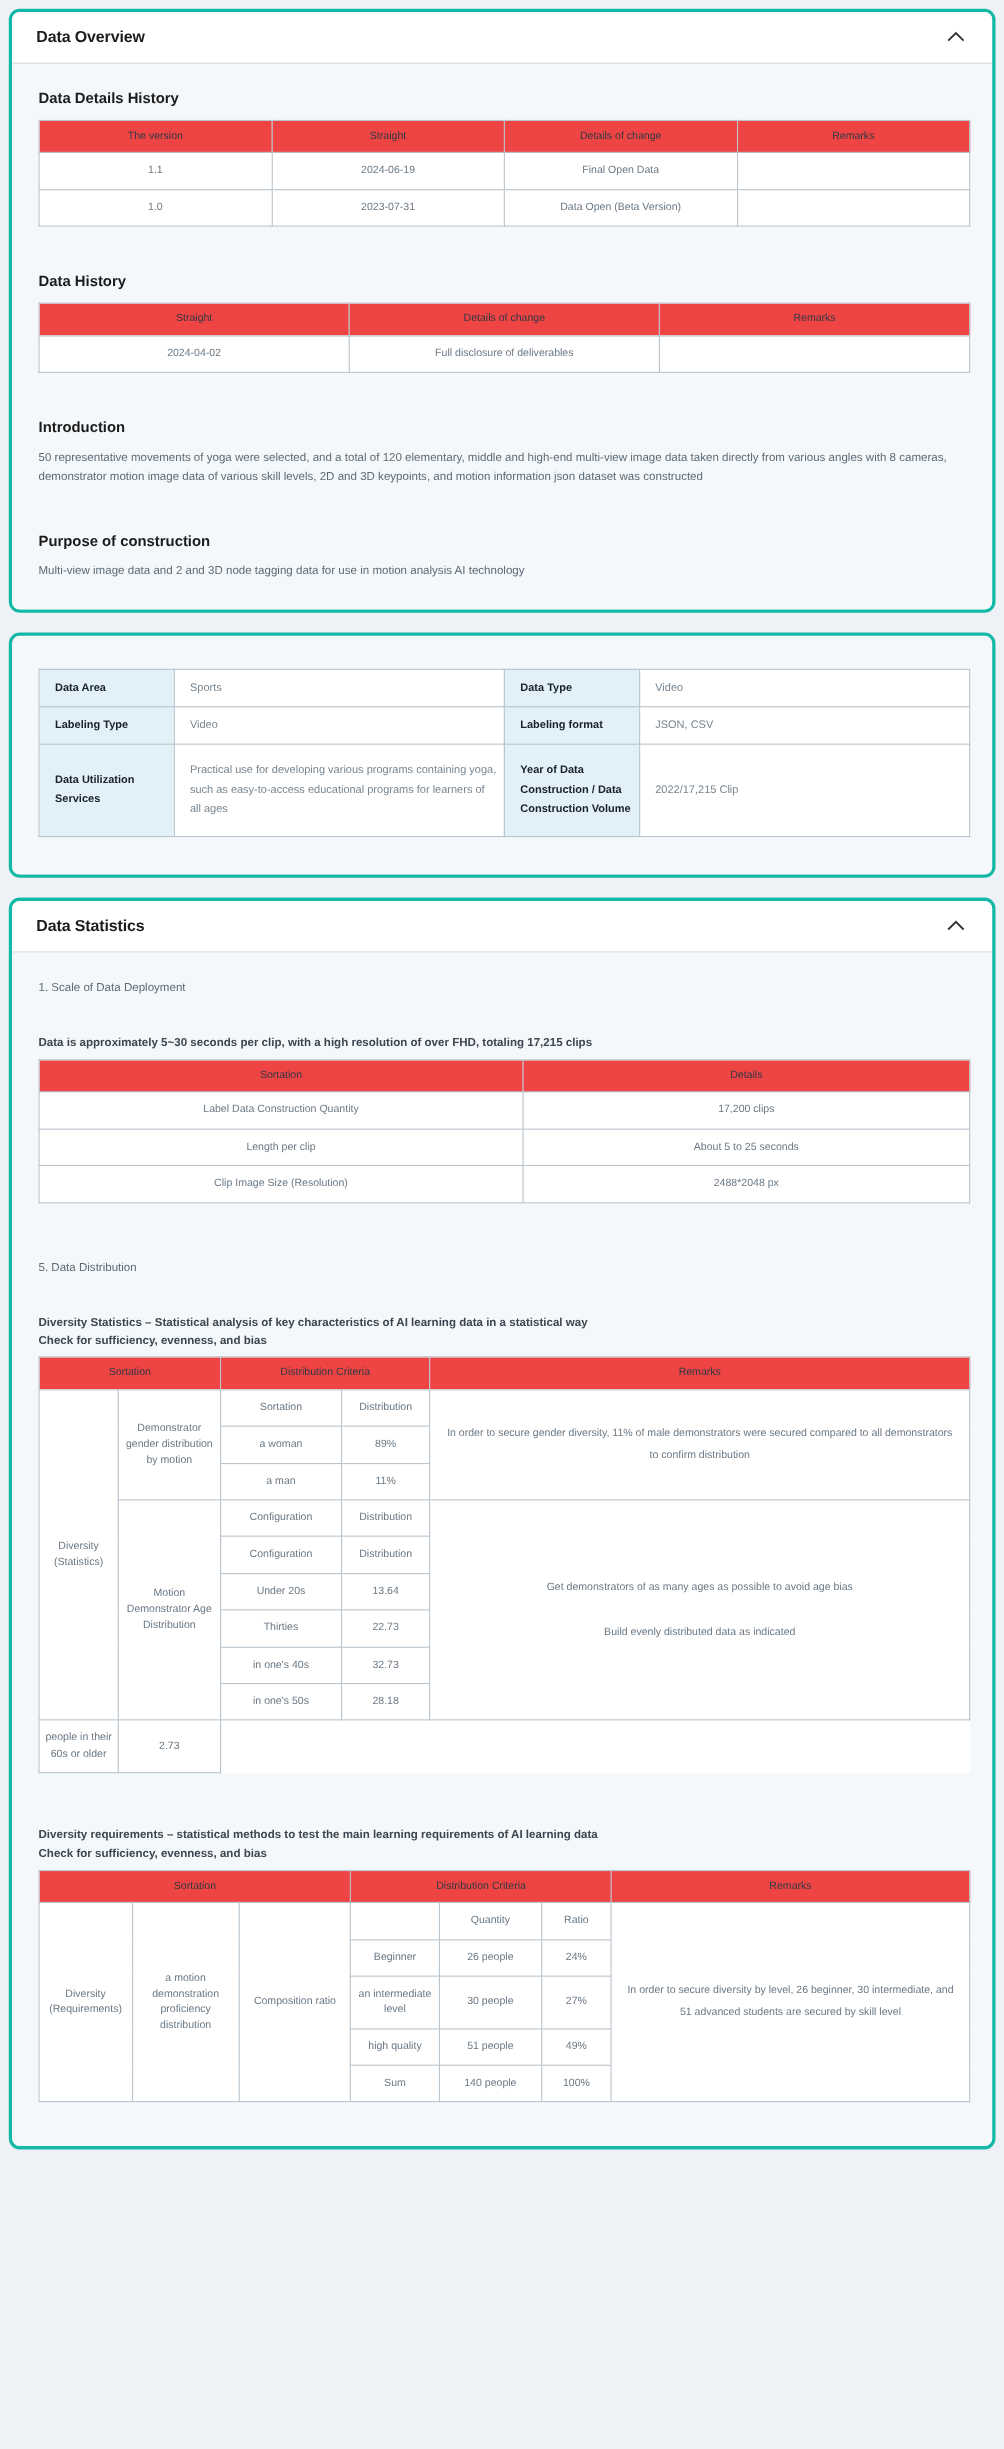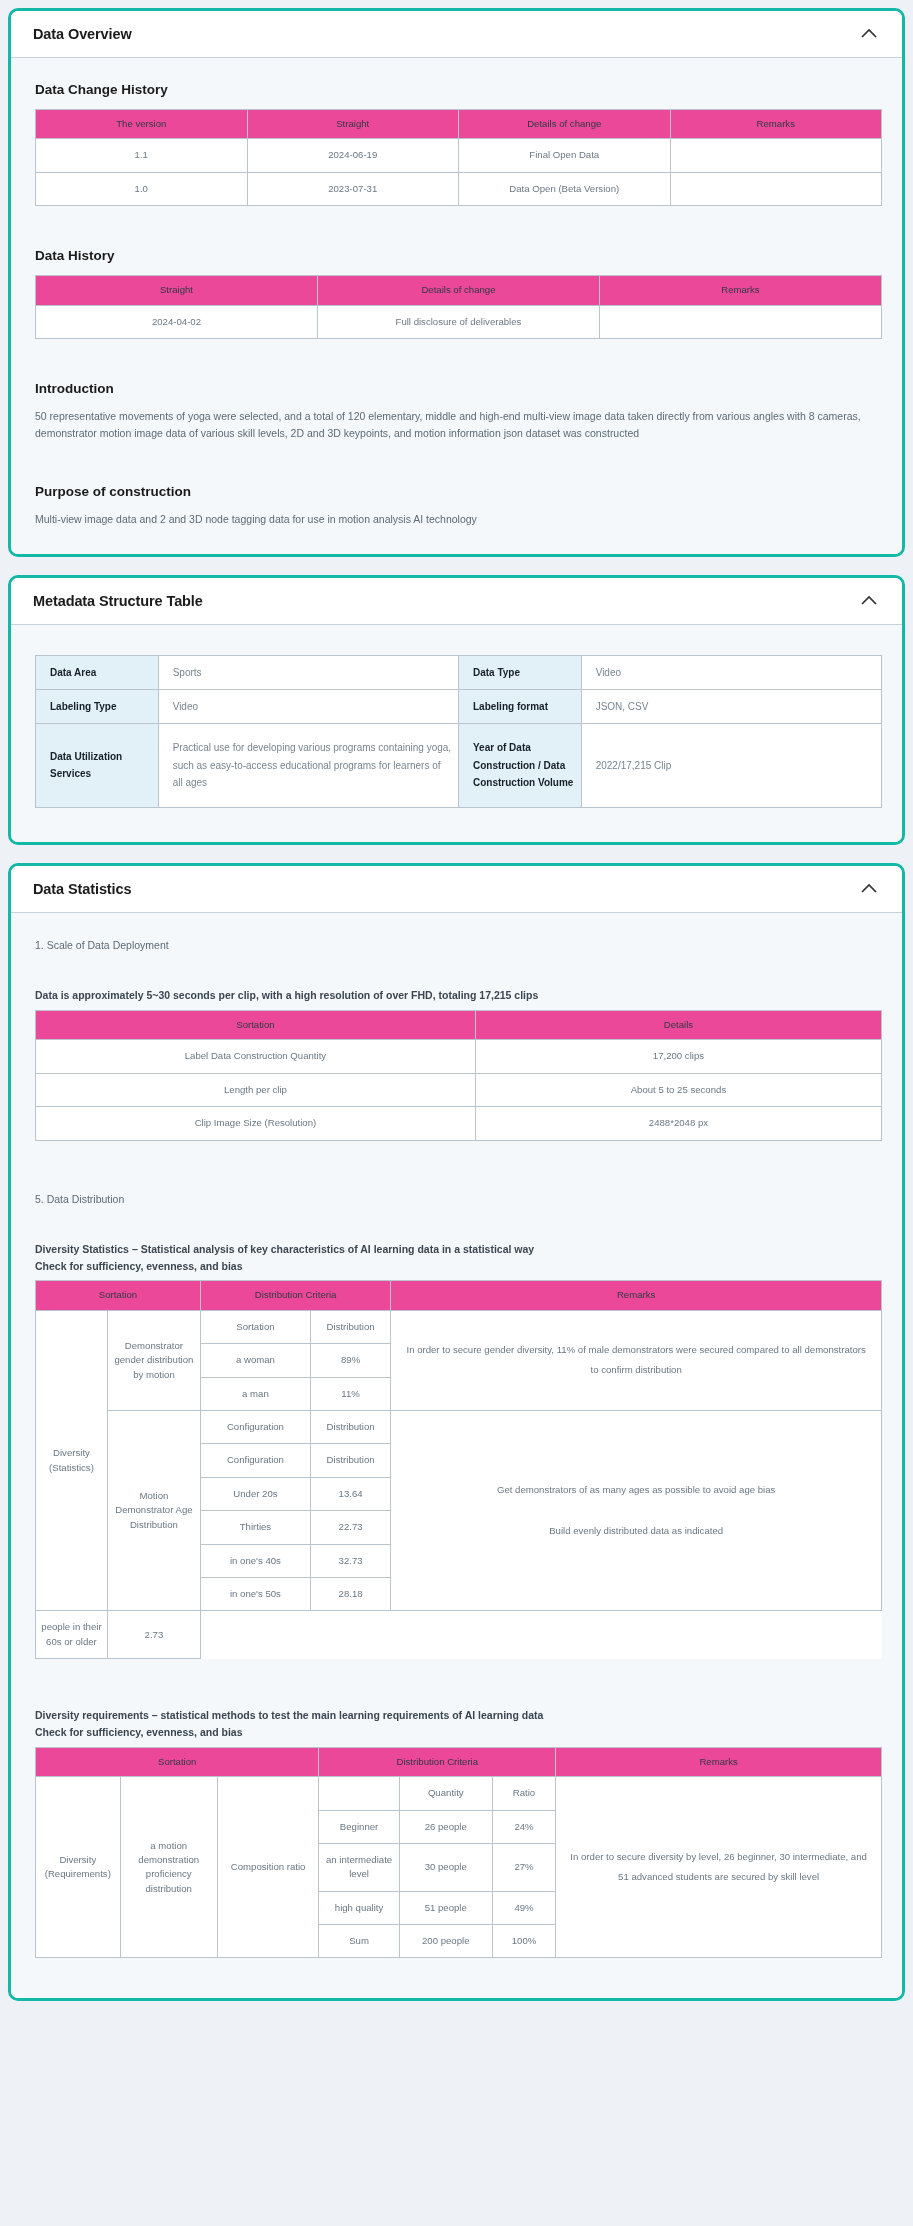--- a/index.html
+++ b/index.html
@@ -88,21 +88,21 @@
     border: 1px solid #b9c4cd;
     font-size: 9.6px;
     font-weight: normal;
     color: #6a7884;
     text-align: center;
     vertical-align: middle;
     padding: 9px 5px;
     line-height: 1.5;
   }
   table.t th {
-    background: #ec4899;
+    background: #ef4444;
     color: #2a3views;
     color: #2f3a44;
     font-weight: normal;
     height: 28px;
     padding: 7px 5px;
   }
   table.t td { height: 30px; background: #fff; }
 
   
   table.meta { margin-left: 2px; }
@@ -146,21 +146,21 @@
     <div class="card-header">
       <span class="card-title">Data Overview</span>
       <span class="chev">
         <svg viewBox="0 0 22 22" width="22" height="22" aria-hidden="true">
           <path d="M4 14 L11 7 L18 14" fill="none" stroke="currentColor" stroke-width="1.7"></path>
         </svg>
       </span>
     </div>
     <div class="card-body">
 
-      <div class="sec-h tight">Data Change History</div>
+      <div class="sec-h tight">Data Details History</div>
       <table class="t">
         <colgroup>
             <col style="width:25%">
             <col style="width:25%">
             <col style="width:25%">
             <col style="width:25%">
           </colgroup>
         <thead>
           <tr>
             <th>The version</th>
@@ -216,28 +216,20 @@
       <p class="para">50 representative movements of yoga were selected, and a total of 120 elementary, middle and high-end multi-view image data taken directly from various angles with 8 cameras, demonstrator motion image data of various skill levels, 2D and 3D keypoints, and motion information json dataset was constructed</p>
 
       <div class="spacer-34"></div>
 
       <div class="sec-h">Purpose of construction</div>
       <p class="para">Multi-view image data and 2 and 3D node tagging data for use in motion analysis AI technology</p>
     </div>
   </section>
 
   <section class="card">
-    <div class="card-header">
-      <span class="card-title">Metadata Structure Table</span>
-      <span class="chev">
-        <svg viewBox="0 0 22 22" width="22" height="22" aria-hidden="true">
-          <path d="M4 14 L11 7 L18 14" fill="none" stroke="currentColor" stroke-width="1.7"></path>
-        </svg>
-      </span>
-    </div>
     <div class="card-body">
       <div class="spacer-8"></div>
       <table class="t meta">
         <colgroup>
             <col style="width:14.5%">
             <col style="width:35.5%">
             <col style="width:14.5%">
             <col style="width:35.5%">
           </colgroup>
         <tbody>
@@ -433,21 +425,21 @@
             <td>30 people</td>
             <td>27%</td>
           </tr>
           <tr>
             <td>high quality</td>
             <td>51 people</td>
             <td>49%</td>
           </tr>
           <tr>
             <td>Sum</td>
-            <td>200 people</td>
+            <td>140 people</td>
             <td>100%</td>
           </tr>
         </tbody>
       </table>
 
       <div class="spacer-14"></div>
     </div>
   </section>
 
 </div>

